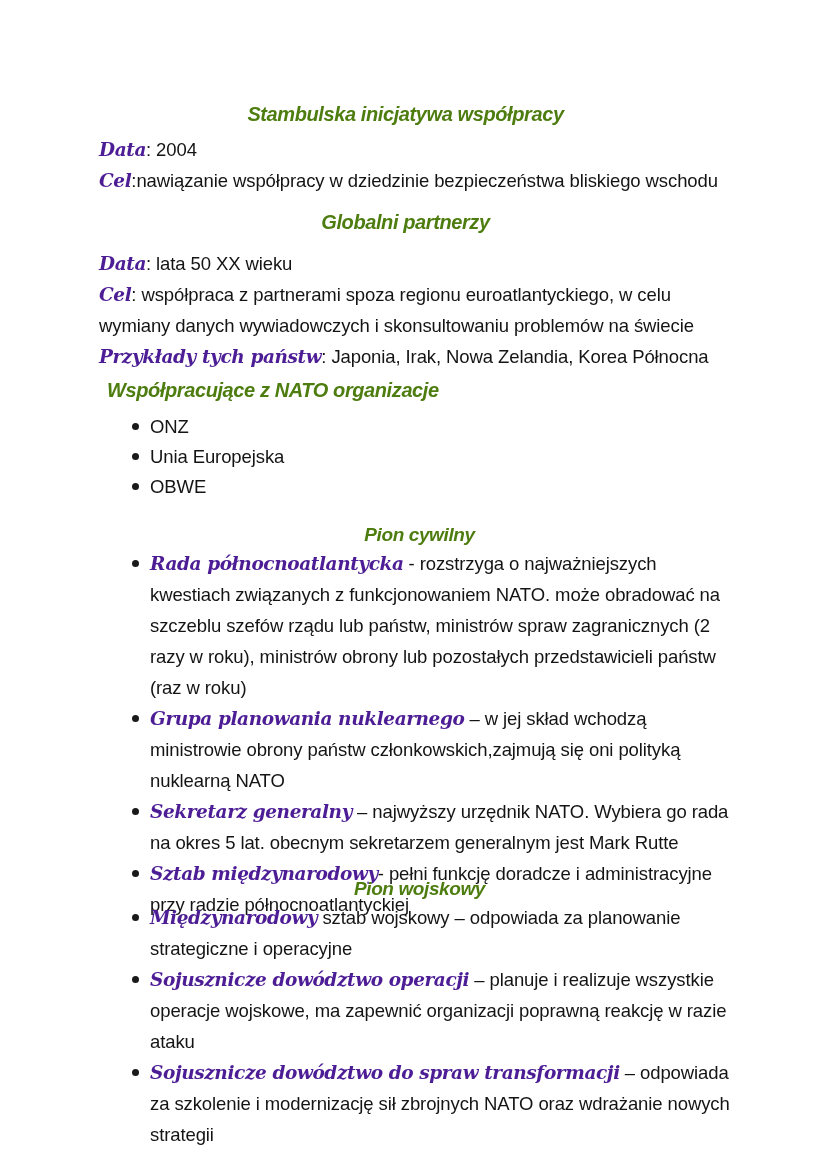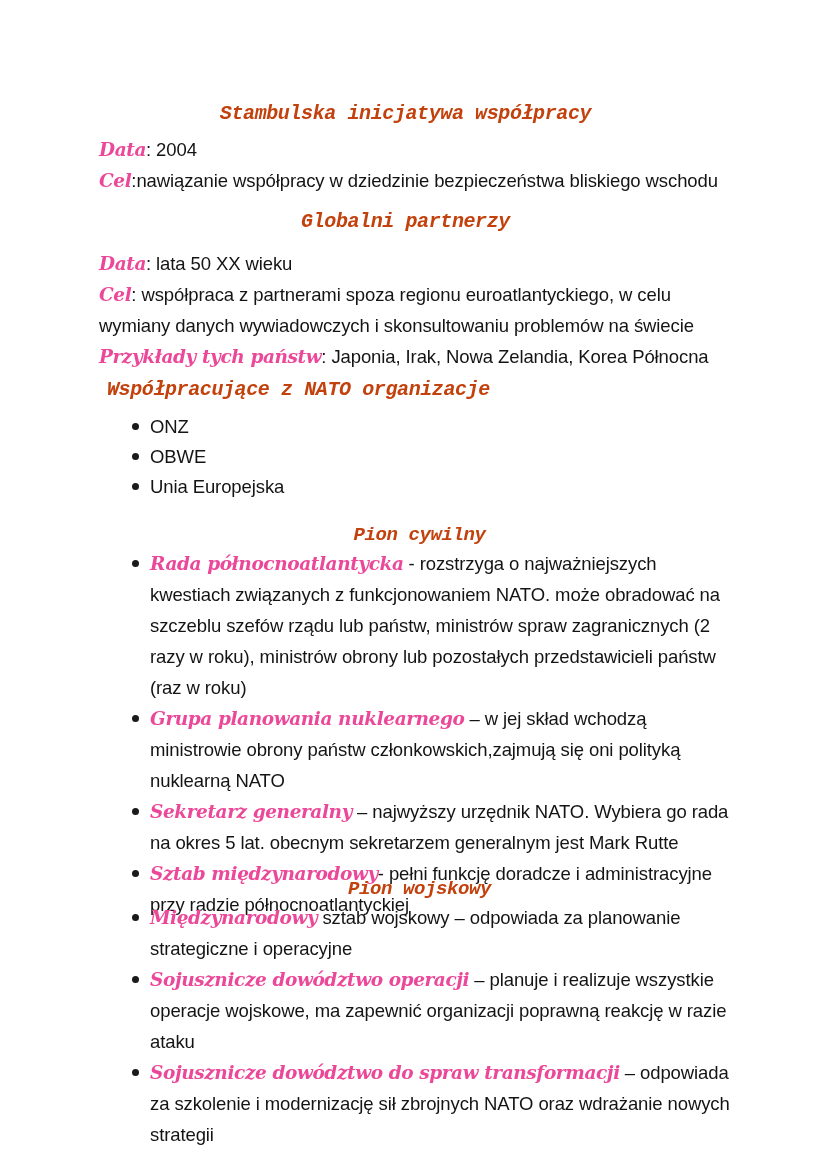--- a/index.html
+++ b/index.html
@@ -23,24 +23,24 @@
     left: 0; top: 0;
     width: 828px;
     height: 1169px;
     background: #ffffff;
     box-sizing: border-box;
     padding: 0 88px 0 99px;
   }
 
   
   .script {
-    font-family: Liberation Mono, monospace;
+    font-family: Liberation Sans, sans-serif;
     font-style: italic;
     font-weight: 700;
-    color: #c2410c;
+    color: #4d7c0f;
     letter-spacing: -0.4px;
   }
 
   .heading-center {
     text-align: center;
     font-size: 20px;
     line-height: 28px;
     margin: 0;
     padding: 0;
     position: relative;
@@ -69,21 +69,21 @@
     line-height: 31px;
     margin: 0;
     color: #141414;
     letter-spacing: -0.1px;
   }
 
   .lead {
     font-family: "DejaVu Serif", "Liberation Serif", serif;
     font-style: italic;
     font-weight: 700;
-    color: #ec4899;
+    color: #4c1d95;
     letter-spacing: -0.4px;
   }
 
   
   ul.bullets {
     list-style: none;
     margin: 0;
     padding: 0;
   }
   ul.bullets > li {
@@ -137,22 +137,22 @@
     <div class="gap-md"></div>
     <p class="para"><span class="lead">Data</span><span>: </span><span>lata 50 XX wieku</span></p>
     <p class="para"><span class="lead">Cel</span><span>: </span><span>współpraca z partnerami spoza regionu euroatlantyckiego, w celu wymiany danych wywiadowczych i skonsultowaniu problemów na świecie</span></p>
     <p class="para"><span class="lead">Przykłady tych państw</span><span>: </span><span>Japonia, Irak, Nowa Zelandia, Korea Północna</span></p>
   </section>
 
   <section class="s-orgs">
     <h2 class="script heading-left">Współpracujące z NATO organizacje</h2>
     <ul class="bullets simple">
       <li>ONZ</li>
+      <li>Unia Europejska</li>
       <li>OBWE</li>
-      <li>Unia Europejska</li>
     </ul>
   </section>
 
   <section class="s-organy">
     <div class="gap-sm"></div>
     <h3 class="script subheading-left">Pion cywilny</h3>
     <ul class="bullets">
       <li><span class="lead">Rada północnoatlantycka</span><span> - </span><span>rozstrzyga o najważniejszych kwestiach związanych z funkcjonowaniem NATO. może obradować na szczeblu szefów rządu lub państw, ministrów spraw zagranicznych (2 razy w roku), ministrów obrony lub pozostałych przedstawicieli państw (raz w roku)</span></li>
       <li><span class="lead">Grupa planowania nuklearnego</span><span> – </span><span>w jej  skład wchodzą ministrowie obrony państw członkowskich,zajmują się oni polityką nuklearną NATO</span></li>
       <li><span class="lead">Sekretarz generalny</span><span> – </span><span>najwyższy urzędnik NATO. Wybiera go rada na okres 5 lat. obecnym sekretarzem generalnym jest Mark Rutte</span></li>

